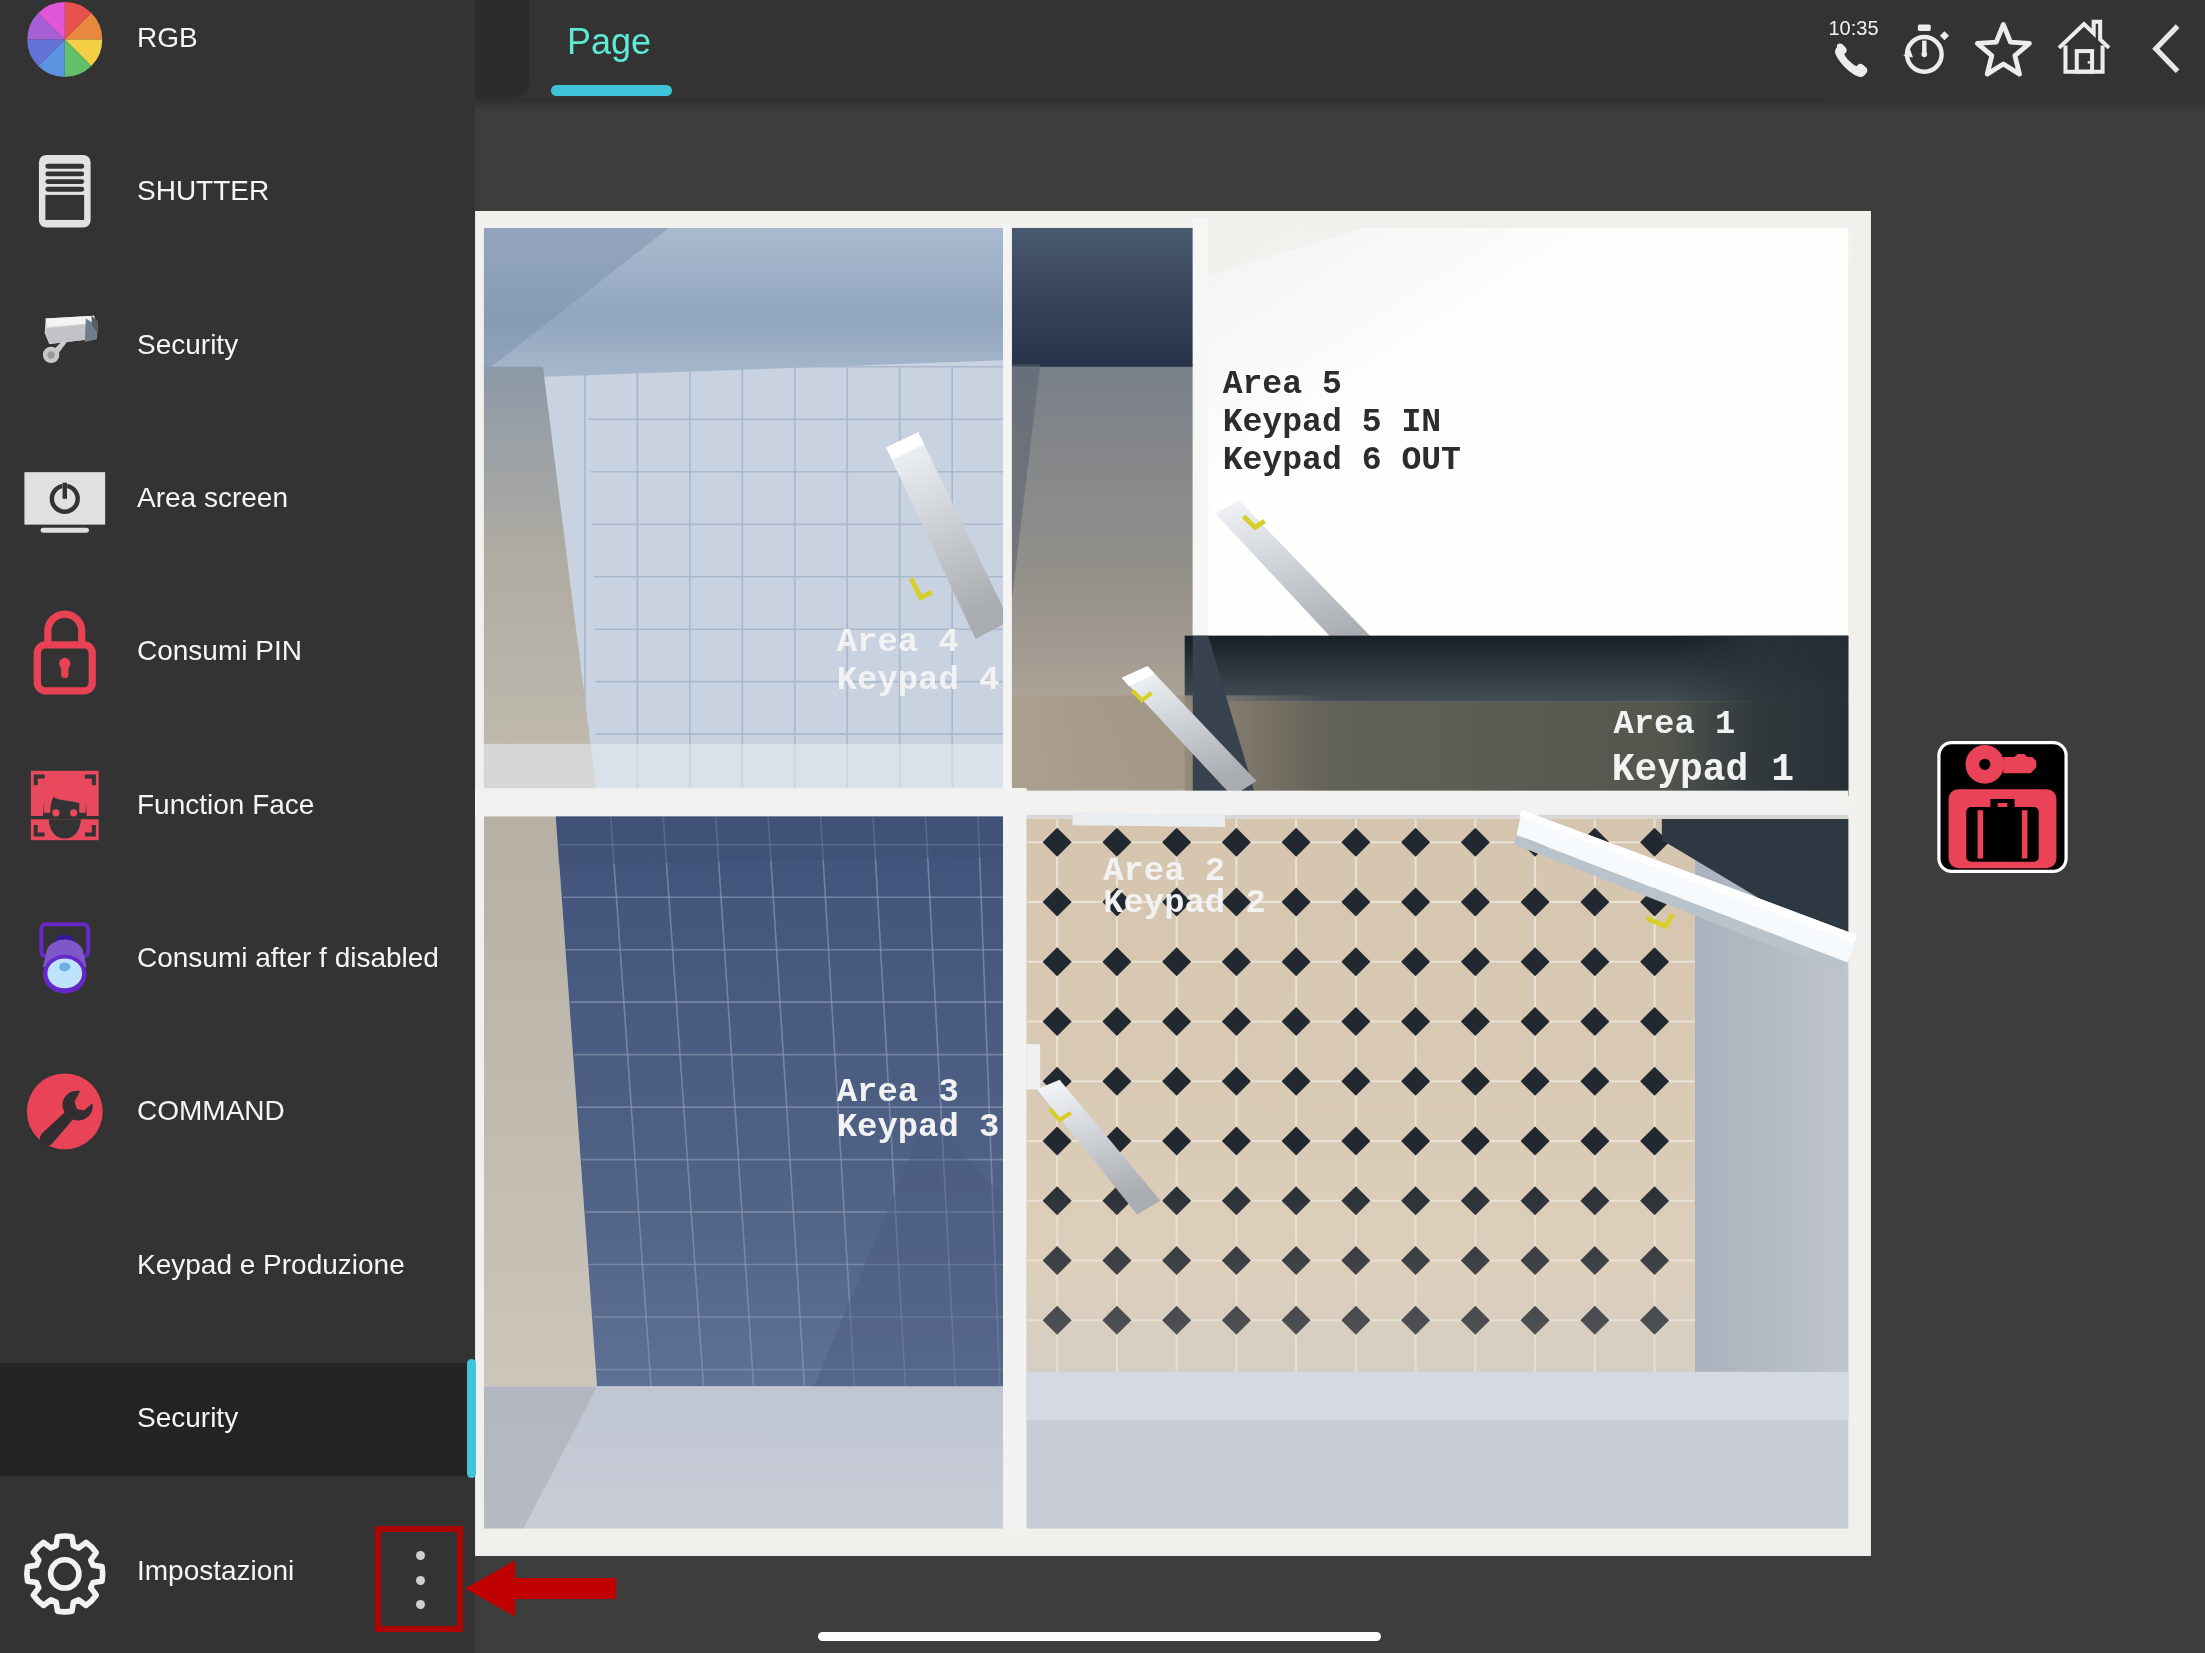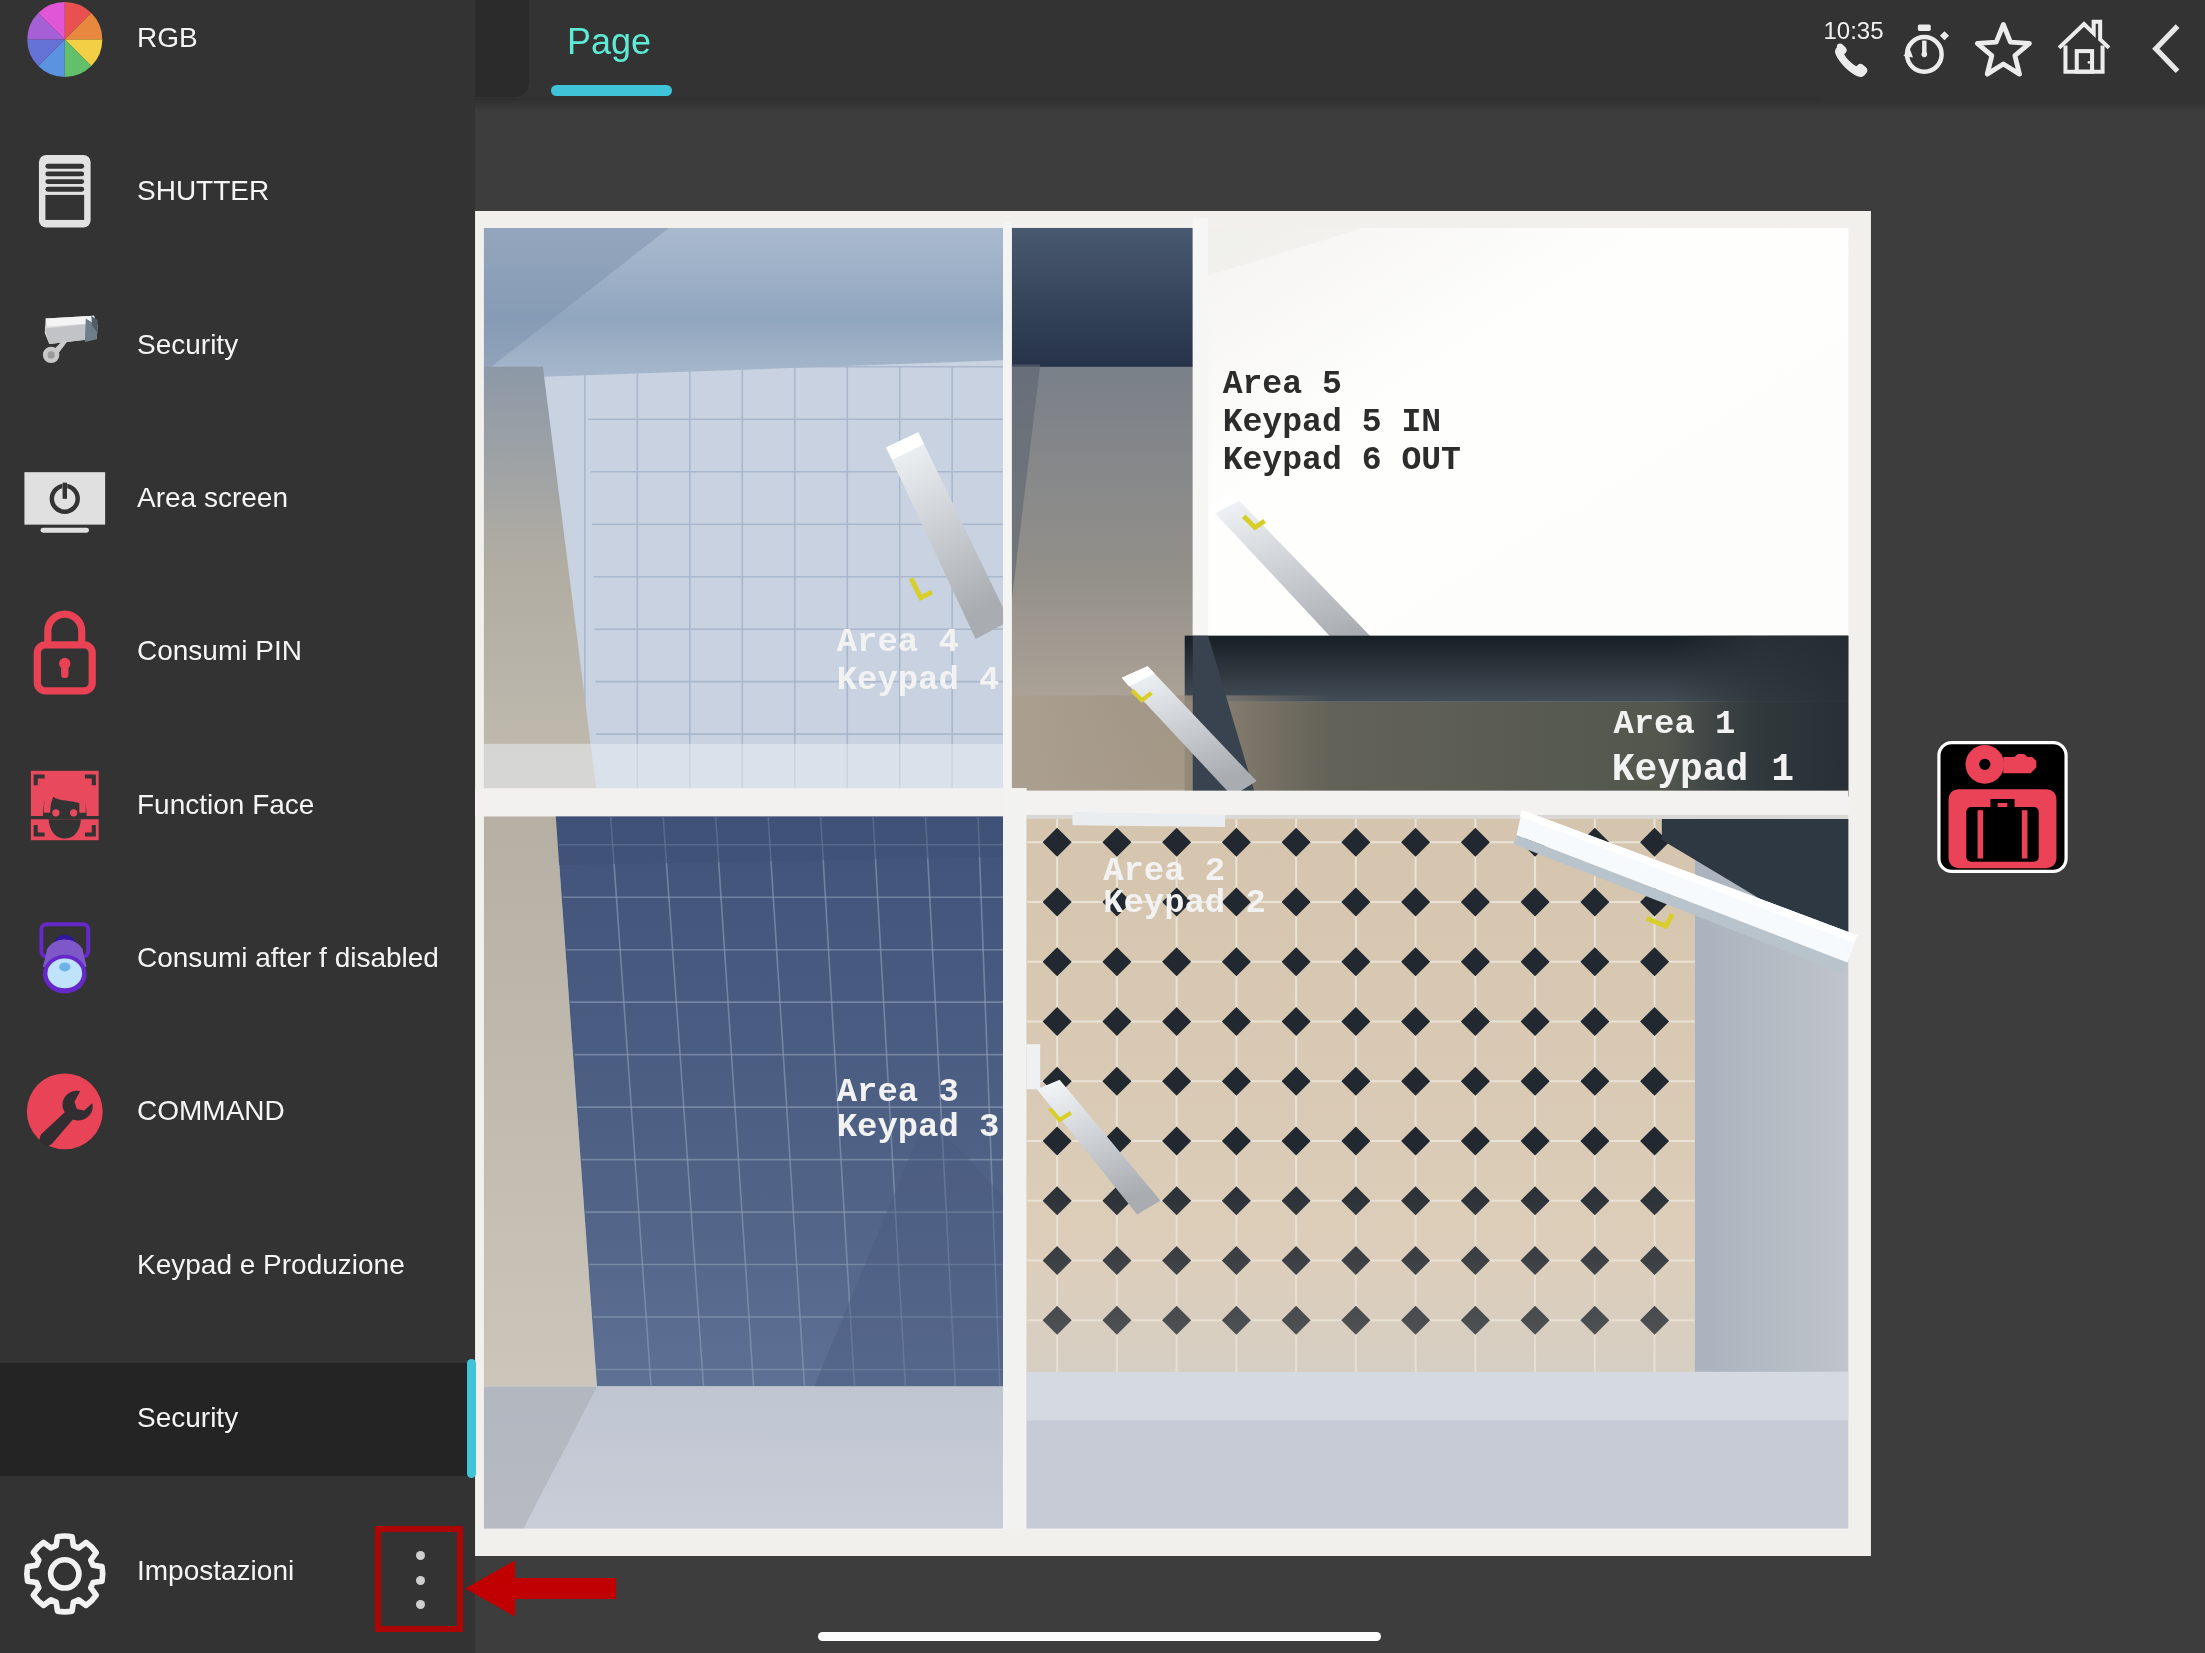--- a/index.html
+++ b/index.html
@@ -6,21 +6,21 @@
     font-family:"Liberation Sans", sans-serif;}
   .abs{position:absolute;}
   #stage{position:relative;width:2205px;height:1653px;background:#3d3d3d;}
   
   #topbar{left:0;top:0;width:2205px;height:98px;background:#333333;}
   #barshadow{left:475px;top:98px;width:1731px;height:13px;background:linear-gradient(#2e2e2e,#3d3d3d);}
   #tabstub{left:452px;top:0;width:77px;height:97px;background:#2b2b2b;border-radius:0 0 14.5px 14.5px;}
   #pagetitle{left:567px;top:21px;width:161px;height:48px;color:#5eead4;font-size:36px;}
   #pageline{left:551px;top:85px;width:121px;height:10.5px;background:#3fc3d8;border-radius:5.7px;}
   #toppanel{left:1813px;top:0;width:392px;height:103px;background:#333333;border-radius:0 0 0 21px;}
-  #clock{left:1817px;top:17px;width:73px;height:32px;color:#f2f2f2;font-size:24px;text-align:center;}
+  #clock{left:1817px;top:17px;width:73px;height:32px;color:#f2f2f2;font-size:20px;text-align:center;}
   
   #sidebar{left:0;top:0;width:475px;height:1653px;background:#333333;}
   #selrow{left:0;top:1363px;width:475px;height:113px;background:#242424;}
   #cyanbar{left:467px;top:1359px;width:9px;height:119px;background:#41c4da;border-radius:4.8px;}
   .mi{position:absolute;left:137px;color:#f5f5f5;font-size:28px;white-space:nowrap;}
   
   #redrect{left:375px;top:1526px;width:88px;height:106px;border:6.5px solid #ad0404;box-sizing:border-box;}
   .dot{position:absolute;width:9px;height:9px;border-radius:50%;background:#cfcfcf;}
   #redtext{left:564px;top:1547px;color:#b20000;font-family:"Liberation Mono",monospace;font-weight:bold;
     font-size:37px;line-height:40px;white-space:pre;}

